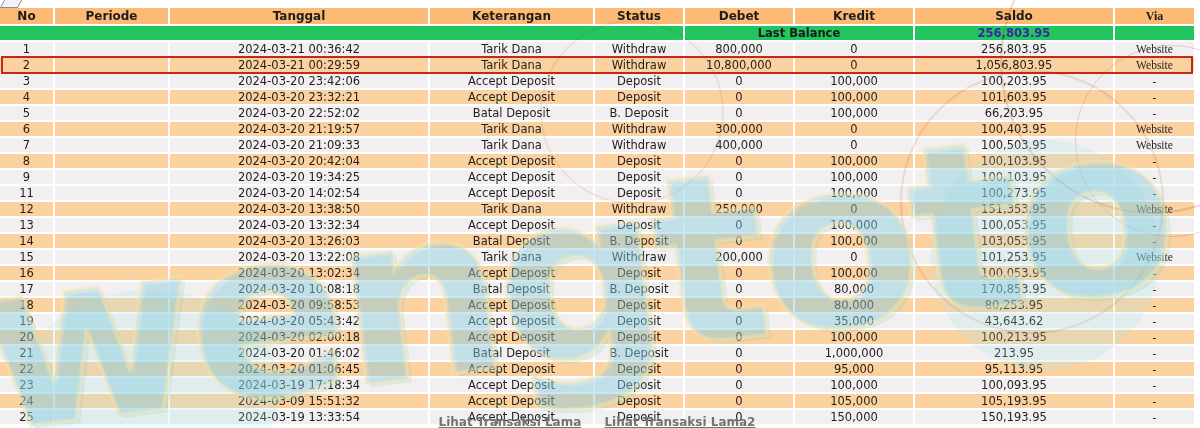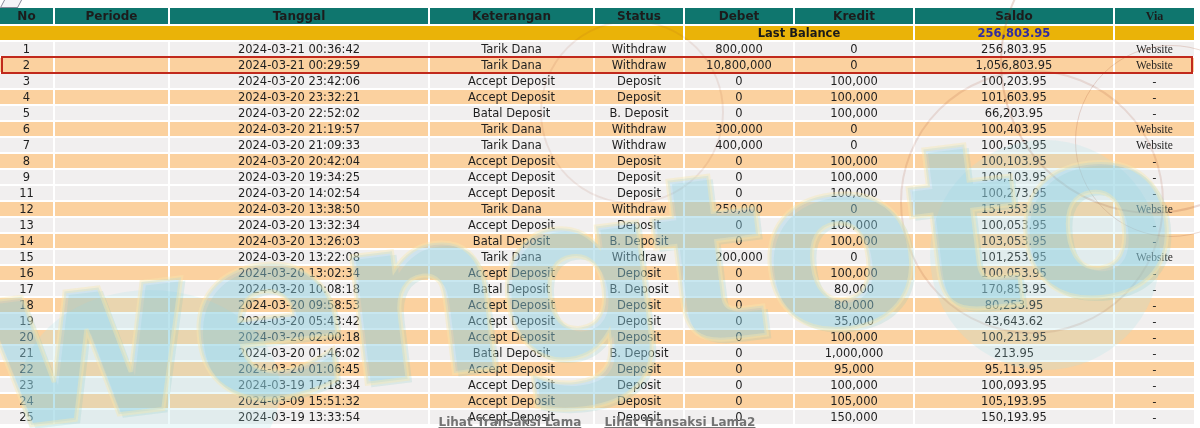--- a/index.html
+++ b/index.html
@@ -33,29 +33,29 @@
     text-align: center;
     vertical-align: middle;
     overflow: hidden;
     white-space: nowrap;
     border-right: 2px solid #ffffff;
     border-bottom: 2px solid #ffffff;
   }
   table.tx th:last-child, table.tx td:last-child { border-right: none; font-family: Liberation Serif, serif; }
 
   table.tx thead th {
-    background: #0f766e;
+    background: #fdba74;
     color: #1c1c1c;
     font-size: 12px;
     font-weight: bold;
     height: 16px;
   }
 
   tr.last-balance td {
-    background: #eab308;
+    background: #22c55e;
     height: 14px;
     font-size: 11.5px;
   }
   tr.last-balance .lb-label { font-weight: bold; color: #1a1a1a; }
   tr.last-balance .lb-saldo { font-weight: bold; color: #322ca0; }
 
   tbody.rows tr { height: 13px; }
   tbody.rows tr td { font-size: 11.5px; color: #1f1f1f; height: 13px; }
   tbody.rows tr.odd  td { background: #f1efef; }
   tbody.rows tr.even td { background: #fbd19f; }

